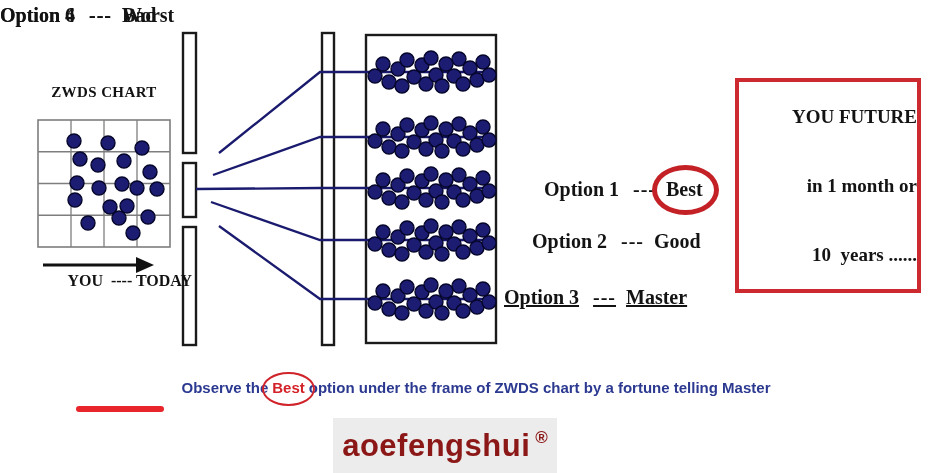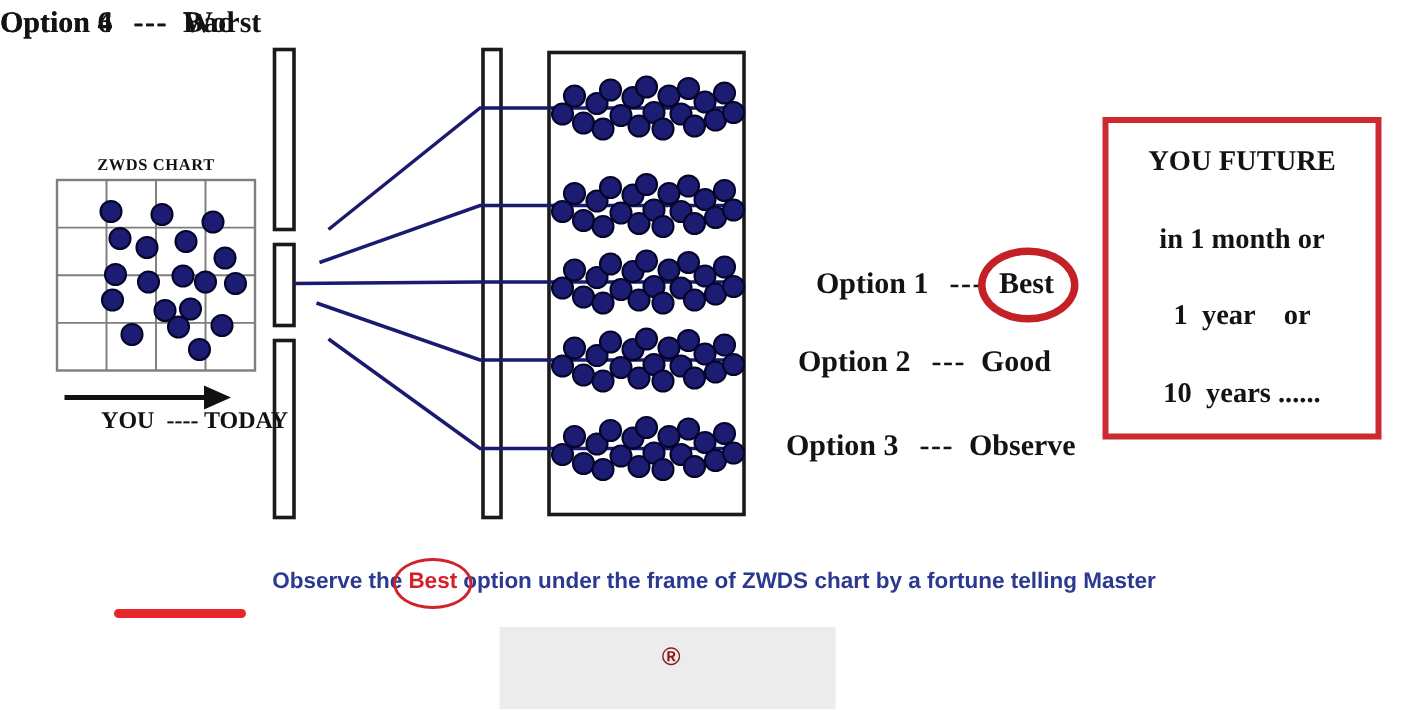--- a/index.html
+++ b/index.html
@@ -4,53 +4,53 @@
 <style>
   html,body{margin:0;padding:0;background:#ffffff;}
   .canvas{
     position:relative;width:952px;height:473px;background:#ffffff;overflow:hidden;
     font-family:"Liberation Serif",serif;
   }
   svg{position:absolute;left:0;top:0;}
 
   
   .zwds-title{
-    position:absolute;left:38px;top:104px;width:132px;text-align:center;
-    font-size:11px;font-weight:bold;color:#121212;letter-spacing:.4px;white-space:pre;
+    position:absolute;left:38px;top:84px;width:132px;text-align:center;
+    font-size:15px;font-weight:bold;color:#121212;letter-spacing:.4px;white-space:pre;
   }
   .you-today{
     position:absolute;left:34px;top:272px;width:132px;text-align:right;
     font-size:16px;font-weight:bold;color:#121212;white-space:pre;margin-left:26px;
   }
 
   
   .opt-row{
     position:absolute;height:30px;display:flex;align-items:center;
     font-size:20px;font-weight:bold;color:#131313;white-space:pre;
   }
   .opt-row .sep{margin:0 10px 0 14px;letter-spacing:1px;}
   .opt-row:nth-of-type(1){left:512px;top:53px;}
   .opt-row:nth-of-type(2){left:518px;top:116px;}
   .opt-row:nth-of-type(3){left:524px;top:174px;margin-left:20px;}
   .opt-row:nth-of-type(4){left:532px;top:226px;}
-  .opt-row:nth-of-type(5){left:524px;top:282px;}
+  .opt-row:nth-of-type(5){left:504px;top:282px;text-decoration:underline;}
   .val-wrap{position:relative;display:inline-block;}
   .best-circle{
     position:absolute;left:-14px;right:-16px;top:-13px;bottom:-14px;
     border:5px solid #c42127;border-radius:50%;pointer-events:none;
   }
 
   
   .future-box{
     position:absolute;left:735px;top:78px;width:178px;height:207px;
     border:4px solid #cc2a30;background:#ffffff;
     display:flex;flex-direction:column;justify-content:space-around;
     text-align:center;font-size:19px;font-weight:bold;color:#131313;
   }
-  .future-box div{white-space:pre;}
+  .future-box div{white-space:pre;text-align:right;}
 
   
   .caption{
     position:absolute;left:0;top:379px;width:952px;text-align:center;
     font-family:"Liberation Sans",sans-serif;font-size:15px;font-weight:bold;color:#2b3990;
     white-space:pre;
   }
   .caption .hl{color:#d42127;position:relative;display:inline-block;margin:0 4px;}
   .caption-ellipse{
     position:absolute;left:-10px;right:-10px;top:-7px;bottom:-10px;
@@ -233,36 +233,36 @@
   <div class="zwds-title">ZWDS CHART</div>
   <div class="you-today">YOU  ---- TODAY</div>
 
   <div class="opt-row">
     <span>Option 1</span><span class="sep">---</span><span class="val-wrap"><span>Best</span><span class="best-circle"></span></span>
   </div>
   <div class="opt-row">
     <span>Option 2</span><span class="sep">---</span><span>Good</span>
   </div>
   <div class="opt-row">
-    <span>Option 3</span><span class="sep">---</span><span>Observe</span>
+    <span>Option 3</span><span class="sep">---</span><span>Master</span>
   </div>
   <div class="opt-row">
     <span>Option 4</span><span class="sep">---</span><span>Bad</span>
   </div>
   <div class="opt-row">
     <span>Option 6</span><span class="sep">---</span><span>Worst</span>
   </div>
 
   <div class="future-box">
     <div>YOU FUTURE</div>
     <div>in 1 month or</div>
-    <div>1  year    or</div>
     <div>10  years ......</div>
   </div>
 
   <div class="caption"><span>Observe the</span><span class="hl"><span>Best</span><span class="caption-ellipse"></span></span><span>option under the frame of ZWDS chart by a fortune telling Master</span></div>
   <div class="red-underline"></div>
 
   <div class="logo-block">
+    <span class="logo-text">aoefengshui</span>
     <span class="logo-mark">®</span>
   </div>
 
 </div>
 
 </body></html>

